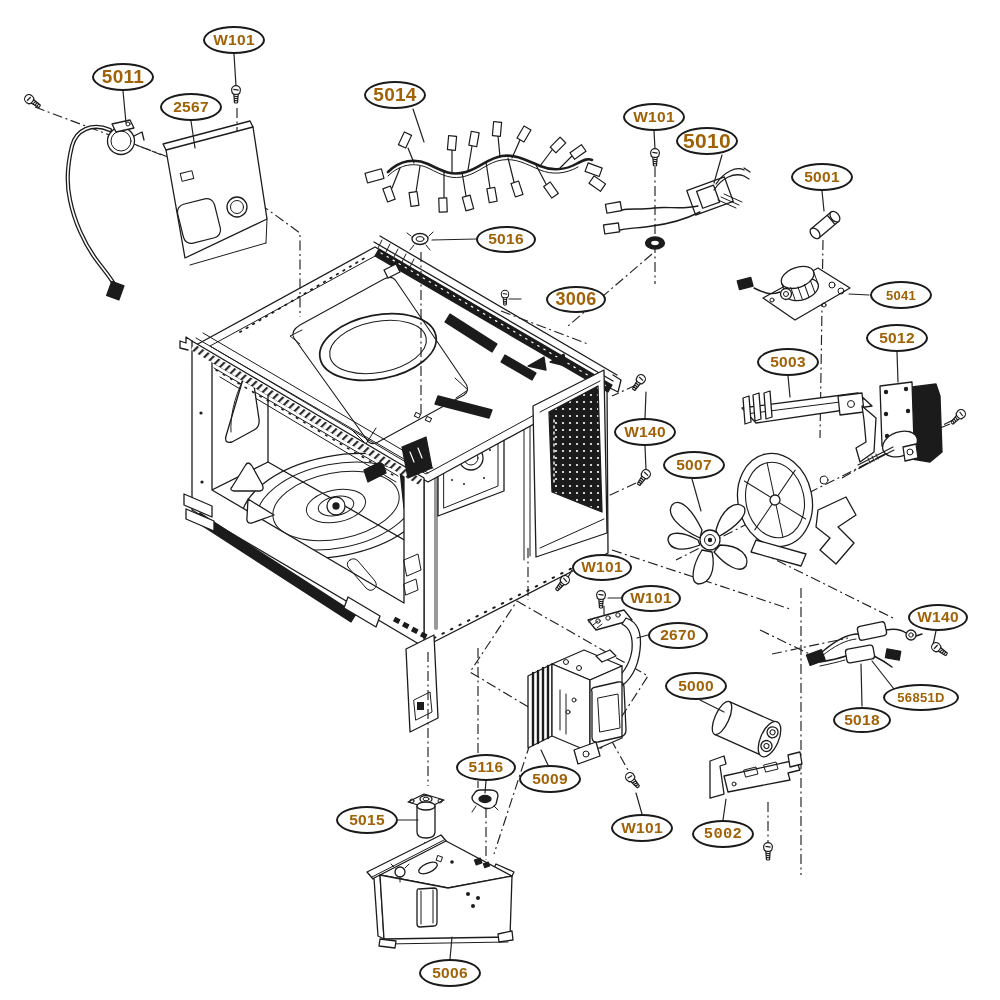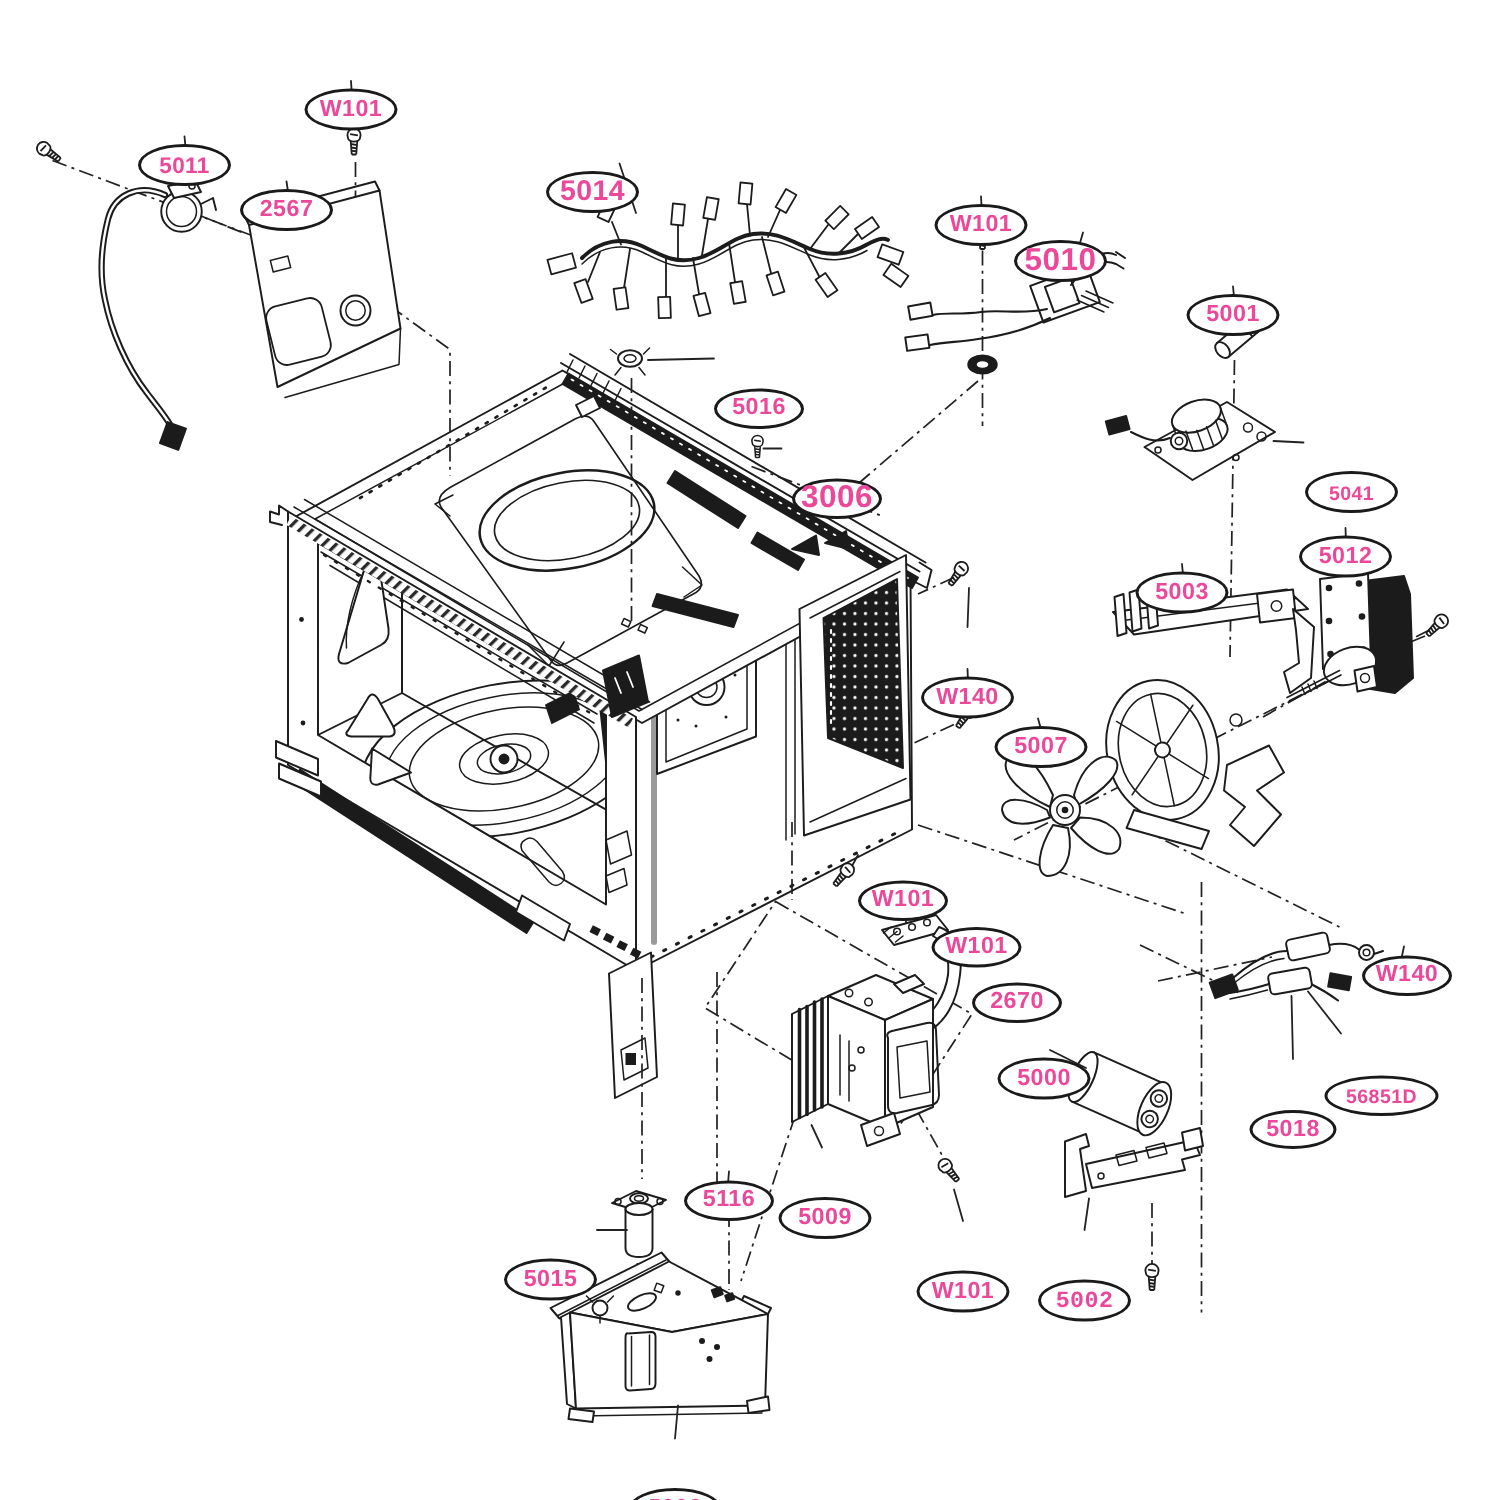--- a/index.html
+++ b/index.html
@@ -1,21 +1,21 @@
 <!DOCTYPE html>
 <html><head>
 <meta charset="utf-8">
 <style>
   html,body{margin:0;padding:0;background:#ffffff;}
   #stage{position:relative;width:1000px;height:1000px;background:#fff;overflow:hidden;
          font-family:"Liberation Sans",sans-serif;}
   #stage svg{position:absolute;left:0;top:0;}
   .callout{position:absolute;box-sizing:border-box;border:2.3px solid #1a1a1a;border-radius:50%;
            background:#fff;display:flex;align-items:center;justify-content:center;
-           font-weight:bold;color:#ec4899;letter-spacing:.3px;cursor:pointer;margin-top:33px;}
+           font-weight:bold;color:#a16207;letter-spacing:.3px;cursor:pointer;}
 </style>
 </head>
 <body>
 
 <div id="stage">
 <svg width="1000" height="1000" viewBox="0 0 1000 1000">
 <defs>
   <pattern id="pdots" width="7" height="7" patternUnits="userSpaceOnUse">
     <rect width="7" height="7" fill="#1b1b1b"></rect>
           <circle cx="3" cy="3" r="1.1" fill="#fff"></circle>
@@ -466,29 +466,29 @@
   <use href="#screwShape" transform="translate(961,414) rotate(45)"></use>
   <use href="#screwShape" transform="translate(565,580) rotate(40)"></use>
   <use href="#screwShape" transform="translate(601,595)"></use>
   <use href="#screwShape" transform="translate(630,777) rotate(-40)"></use>
   <use href="#screwShape" transform="translate(768,847)"></use>
   <use href="#screwShape" transform="translate(936,647) rotate(-55)"></use>
 </g>
 </svg>
 
 <div id="callout-layer">
-      <div class="callout" style="left: 92px; top: 63px; width: 62px; height: 28px; font-size: 15px;">5011</div>
+      <div class="callout" style="left: 92px; top: 63px; width: 62px; height: 28px; font-size: 19px;">5011</div>
       <div class="callout" style="left: 160px; top: 93px; width: 62px; height: 28px; font-size: 15.5px;">2567</div>
       <div class="callout" style="left: 203px; top: 26px; width: 62px; height: 28px; font-size: 15.5px;">W101</div>
       <div class="callout" style="left: 364px; top: 81px; width: 62px; height: 28px; font-size: 19px;">5014</div>
       <div class="callout" style="left: 623px; top: 103px; width: 62px; height: 28px; font-size: 15.5px;">W101</div>
       <div class="callout" style="left: 676px; top: 127px; width: 62px; height: 28px; font-size: 21px;">5010</div>
       <div class="callout" style="left: 791px; top: 163px; width: 62px; height: 28px; font-size: 15.5px;">5001</div>
       <div class="callout" style="left: 476px; top: 225.5px; width: 60px; height: 27px; font-size: 15.5px;">5016</div>
-      <div class="callout" style="left: 528px; top: 285.5px; width: 60px; height: 27px; font-size: 21px;">3006</div>
+      <div class="callout" style="left: 546px; top: 285.5px; width: 60px; height: 27px; font-size: 18px;">3006</div>
       <div class="callout" style="left: 870px; top: 281px; width: 62px; height: 28px; font-size: 13px;">5041</div>
       <div class="callout" style="left: 866px; top: 324px; width: 62px; height: 28px; font-size: 15.5px;">5012</div>
       <div class="callout" style="left: 757px; top: 348px; width: 62px; height: 28px; font-size: 15.5px;">5003</div>
       <div class="callout" style="left: 614px; top: 418px; width: 62px; height: 28px; font-size: 15.5px;">W140</div>
       <div class="callout" style="left: 663px; top: 451px; width: 62px; height: 28px; font-size: 15.5px;">5007</div>
       <div class="callout" style="left: 572px; top: 553.5px; width: 60px; height: 27px; font-size: 15.5px;">W101</div>
       <div class="callout" style="left: 621px; top: 584.5px; width: 60px; height: 27px; font-size: 15.5px;">W101</div>
       <div class="callout" style="left: 648px; top: 621.5px; width: 60px; height: 27px; font-size: 15.5px;">2670</div>
       <div class="callout" style="left: 665px; top: 672px; width: 62px; height: 28px; font-size: 15.5px;">5000</div>
       <div class="callout" style="left: 908px; top: 603.5px; width: 60px; height: 27px; font-size: 15.5px;">W140</div>

